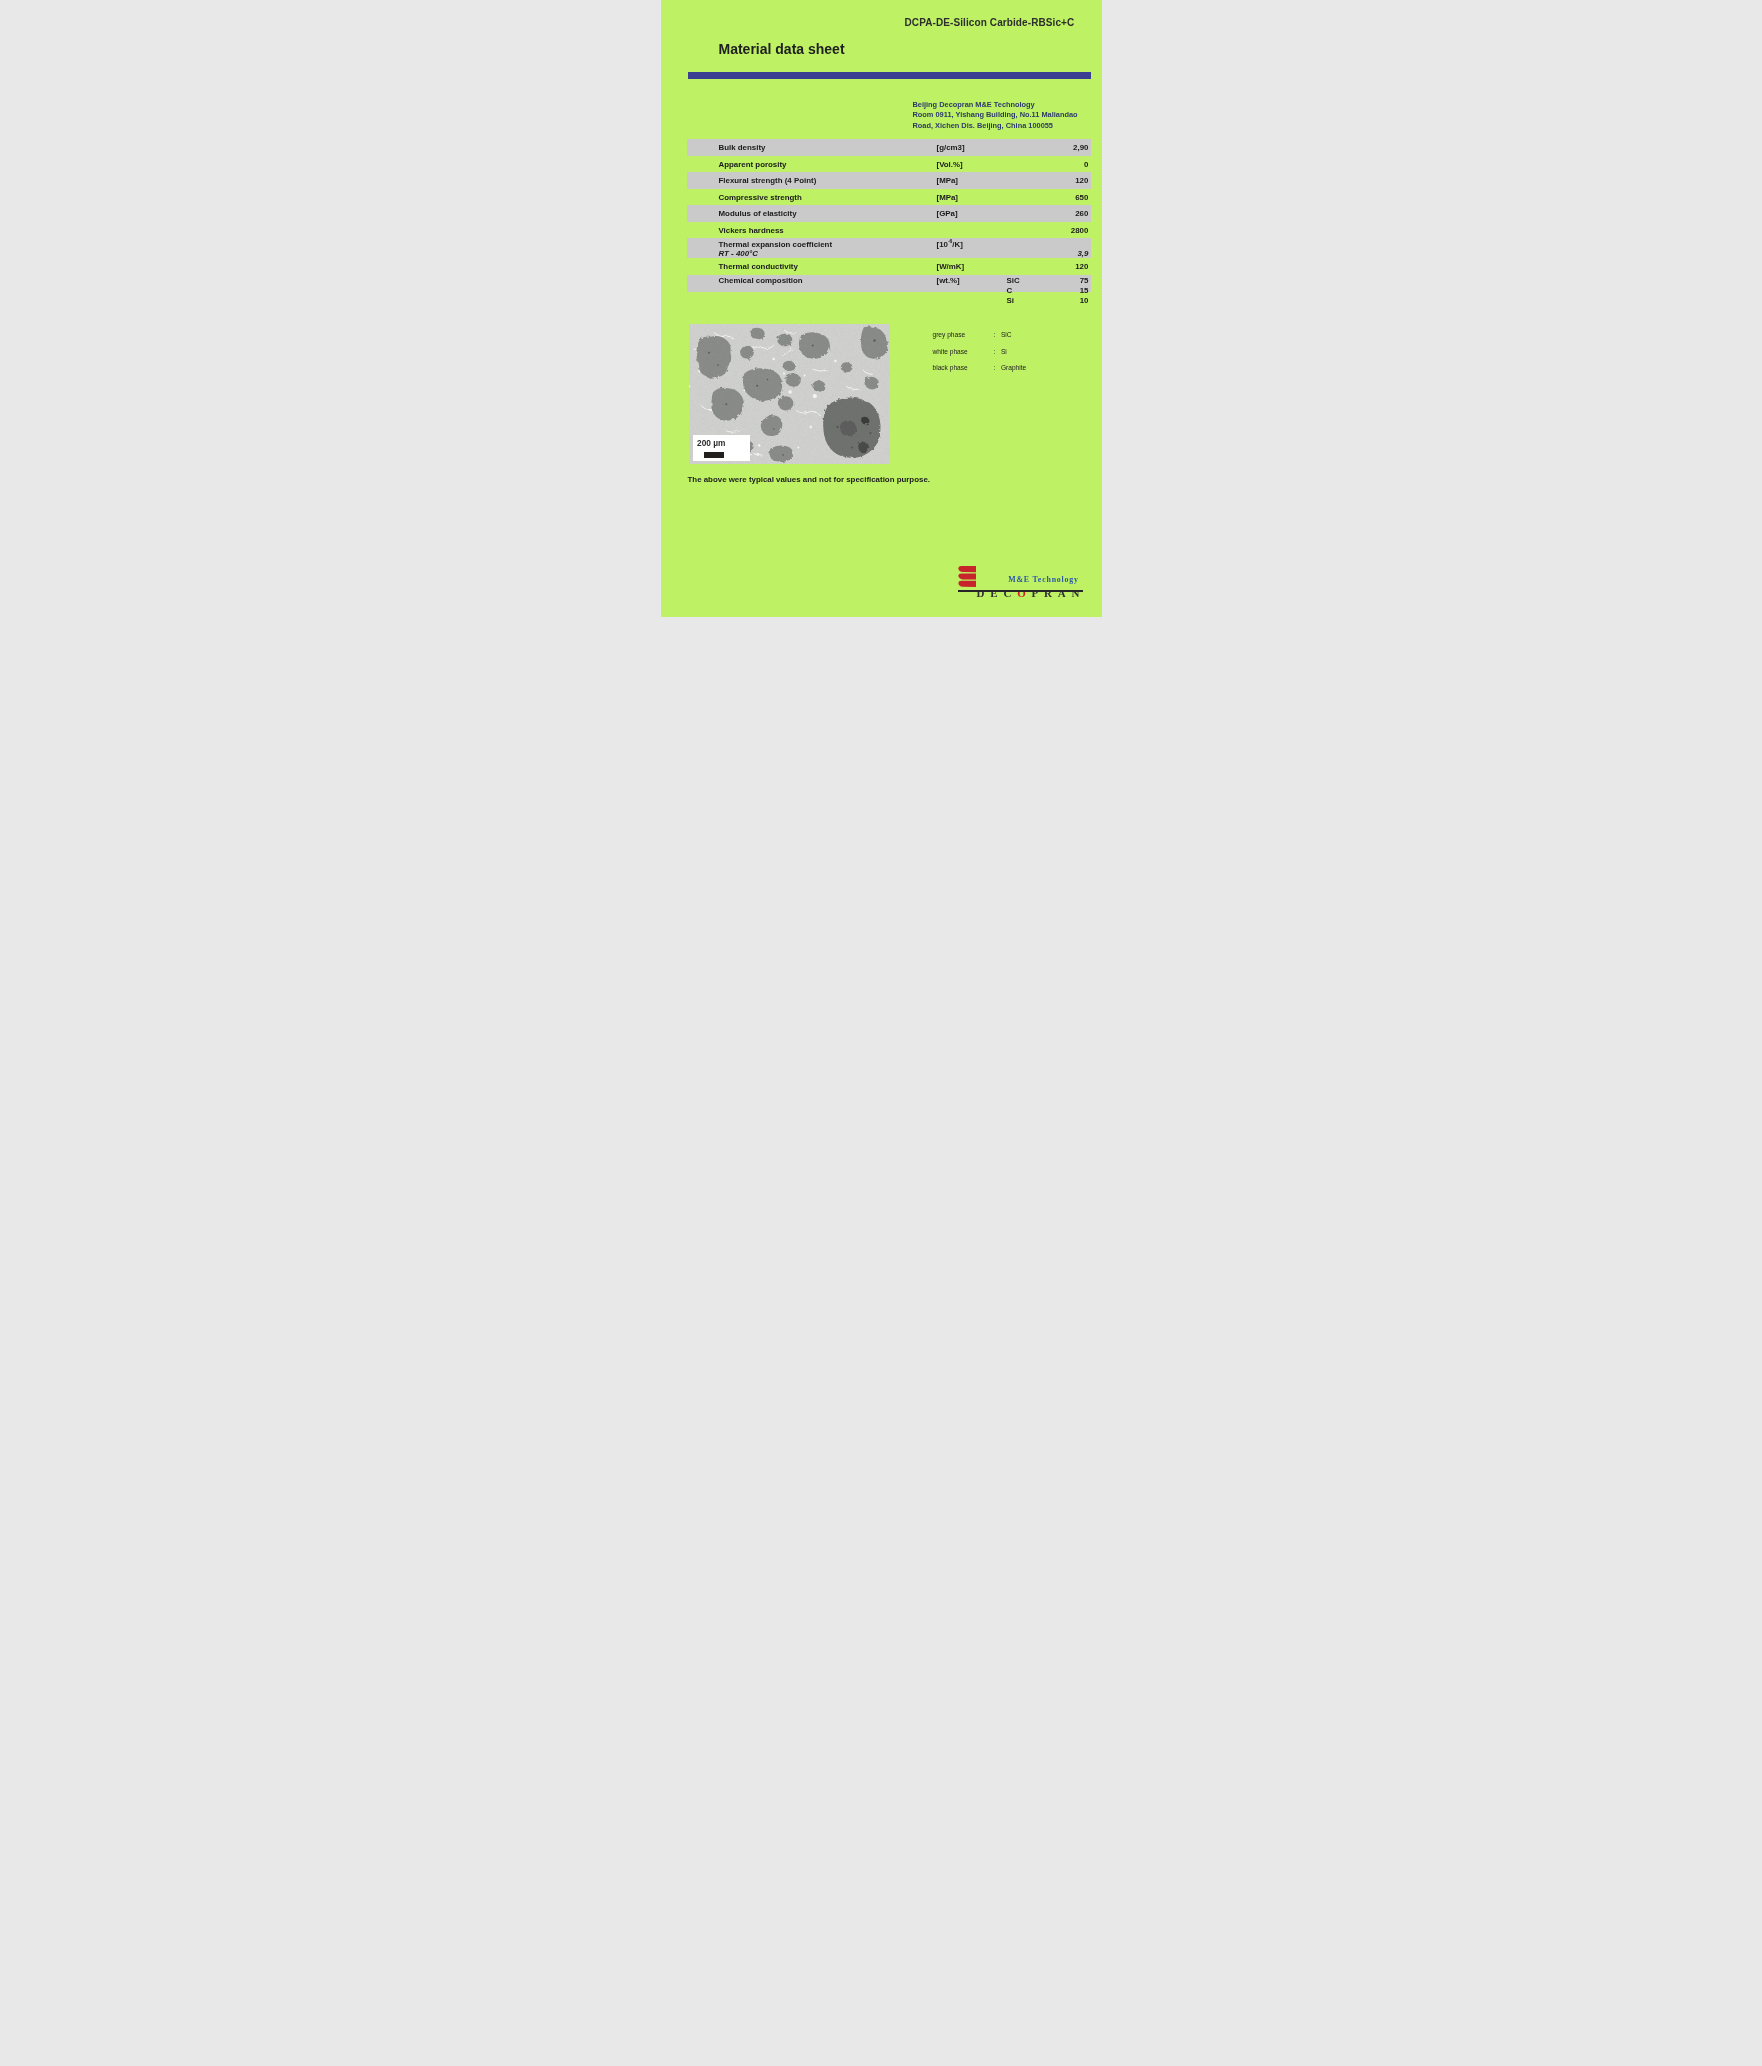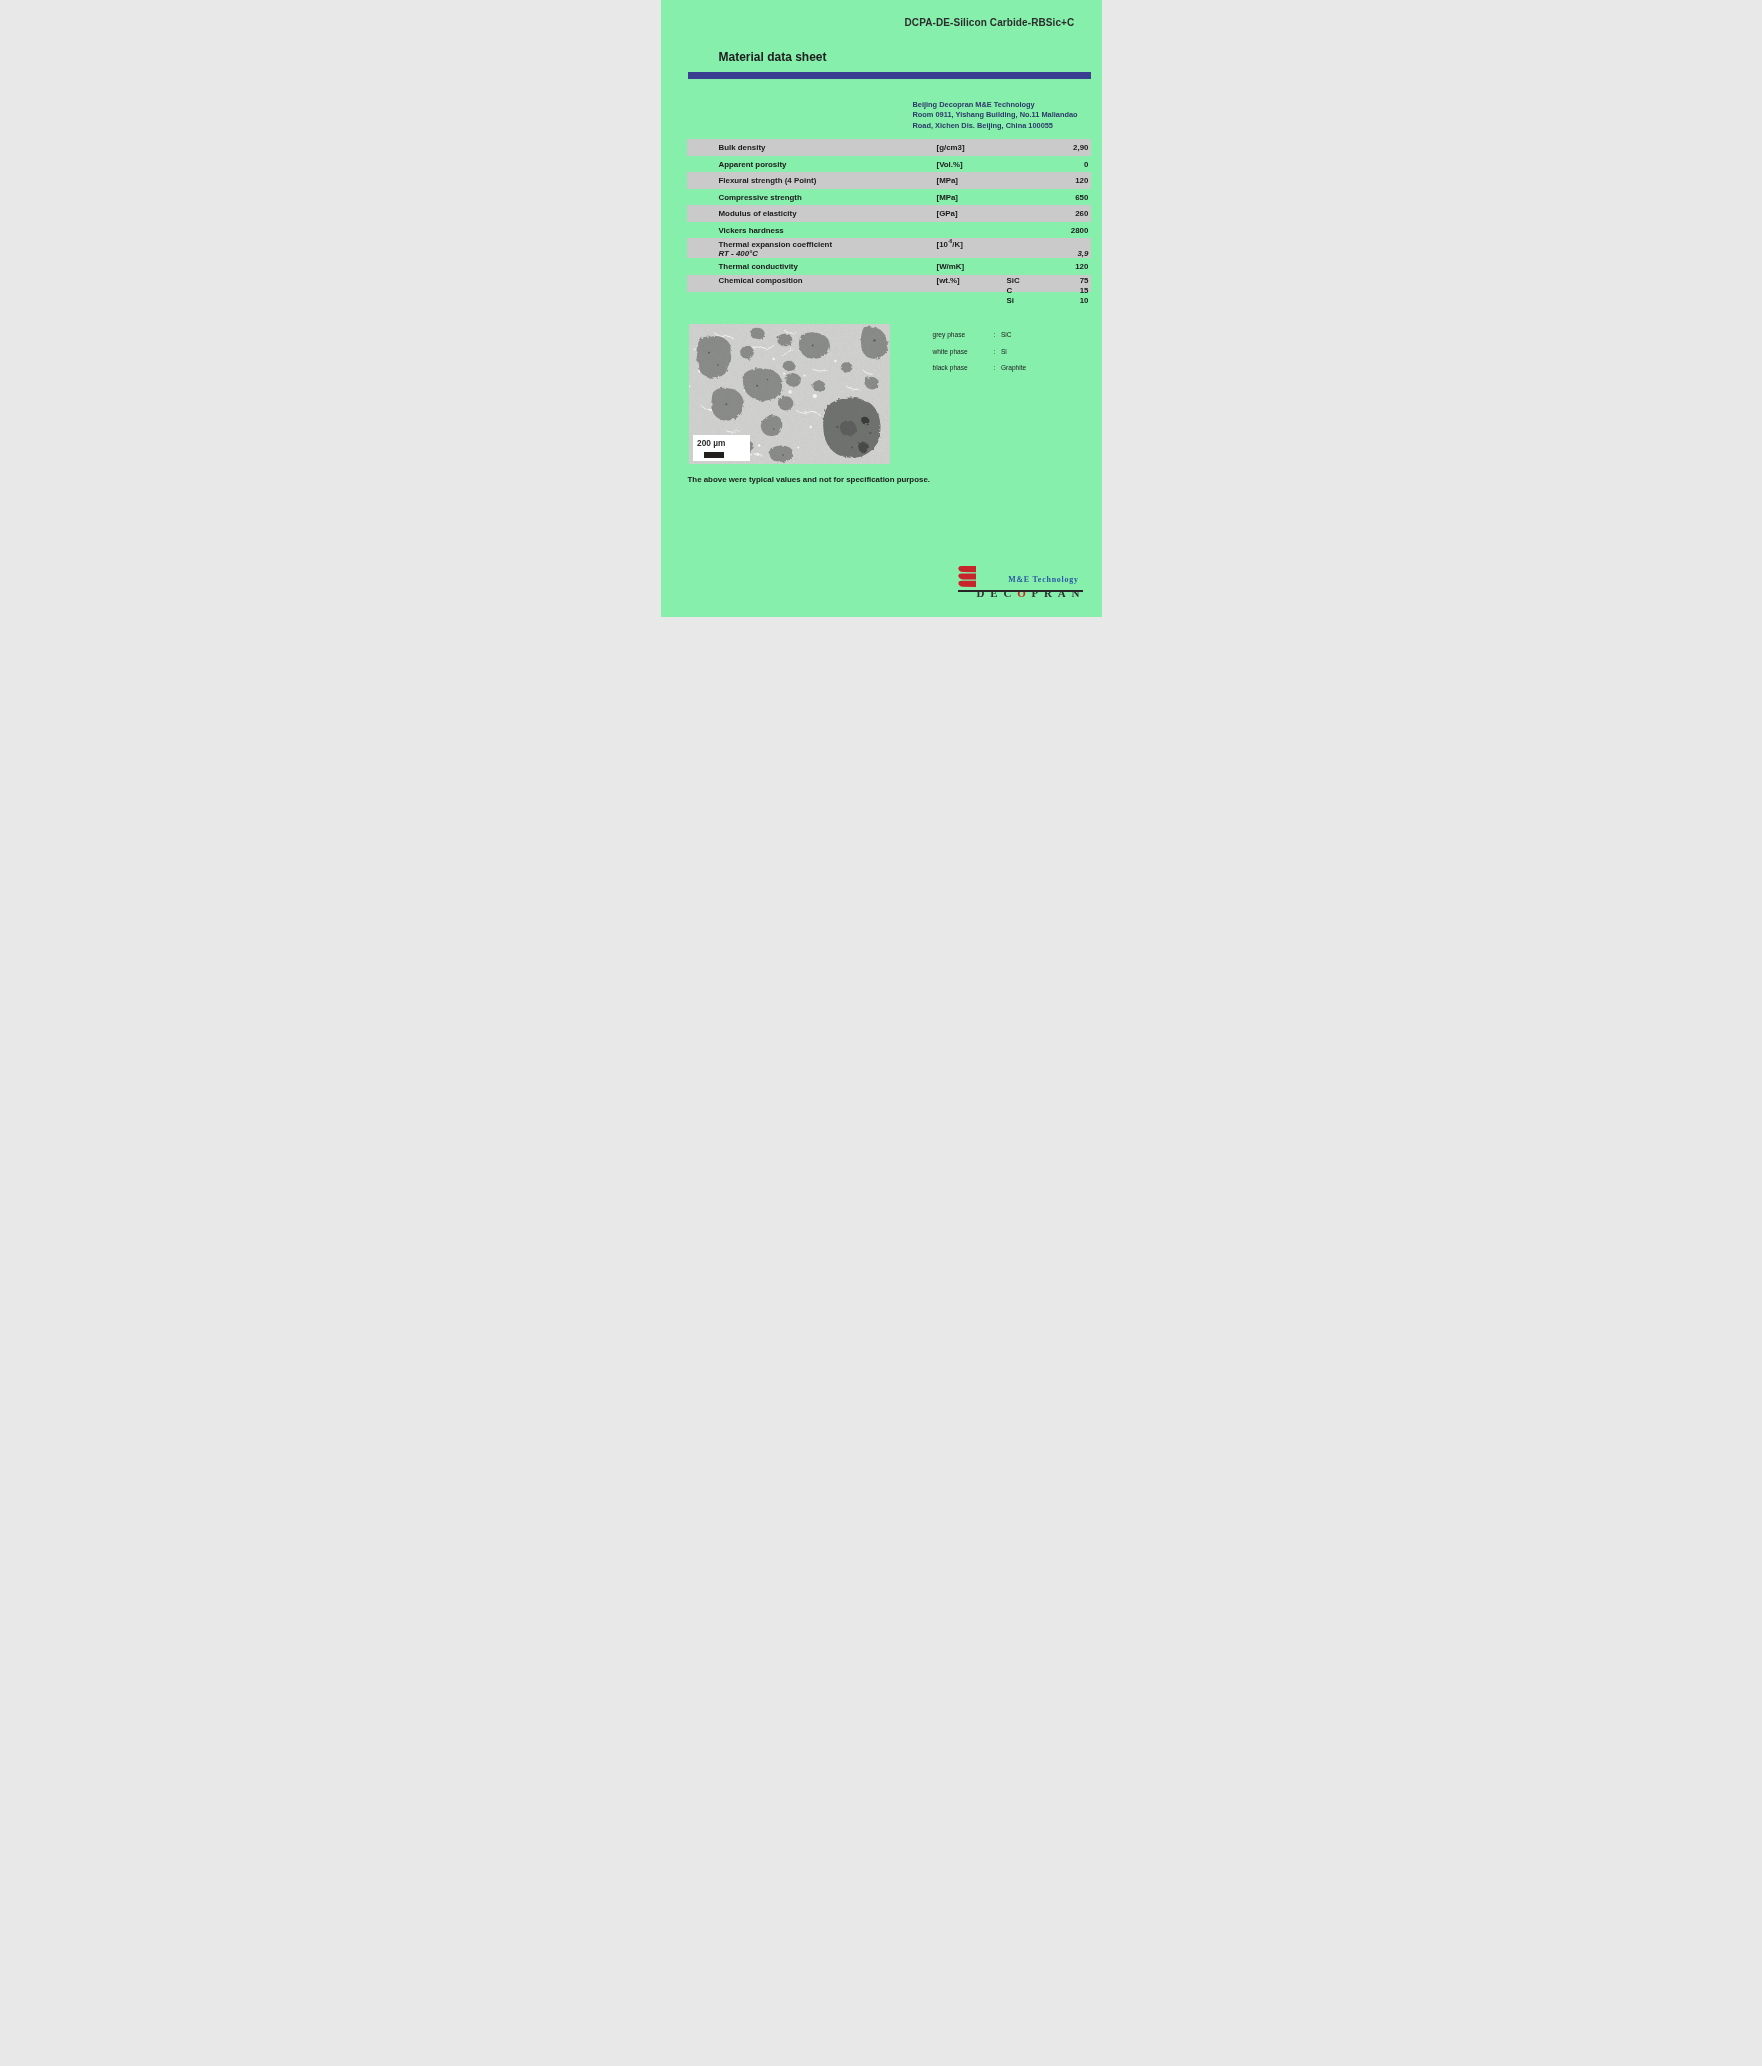--- a/index.html
+++ b/index.html
@@ -1,32 +1,32 @@
 <!DOCTYPE html>
 <html style="font-size:6.6px"><head>
 <meta charset="utf-8">
 <style>
   html,body{margin:0;padding:0;background:#e8e8e8;}
   .page{
     position:relative;
     width:441px;height:617px;
     margin:0 auto;
-    background:#86efac;
+    background:#bef264;
     font-family:"Liberation Sans", sans-serif;
     color:#1a1a1a;
     overflow:hidden;
   }
   .doc-title{
     position:absolute;left:244px;top:16.5px;
     font-size:10px;font-weight:bold;color:#2d2d2d;letter-spacing:0.1px;
     white-space:nowrap;
   }
   .sheet-heading{
     position:absolute;left:58px;top:41px;
-    font-size:12px;font-weight:bold;color:#202020;margin-top:9px;
+    font-size:14px;font-weight:bold;color:#202020;
   }
   .accent-bar{
     position:absolute;left:27px;top:72px;width:403px;height:7px;
     background:#3a3f92;
   }
   .address{
     position:absolute;left:252px;top:100px;width:178px;
     font-size:7.4px;font-weight:bold;color:#2d3a69;line-height:10.3px;
     white-space:nowrap;
   }

